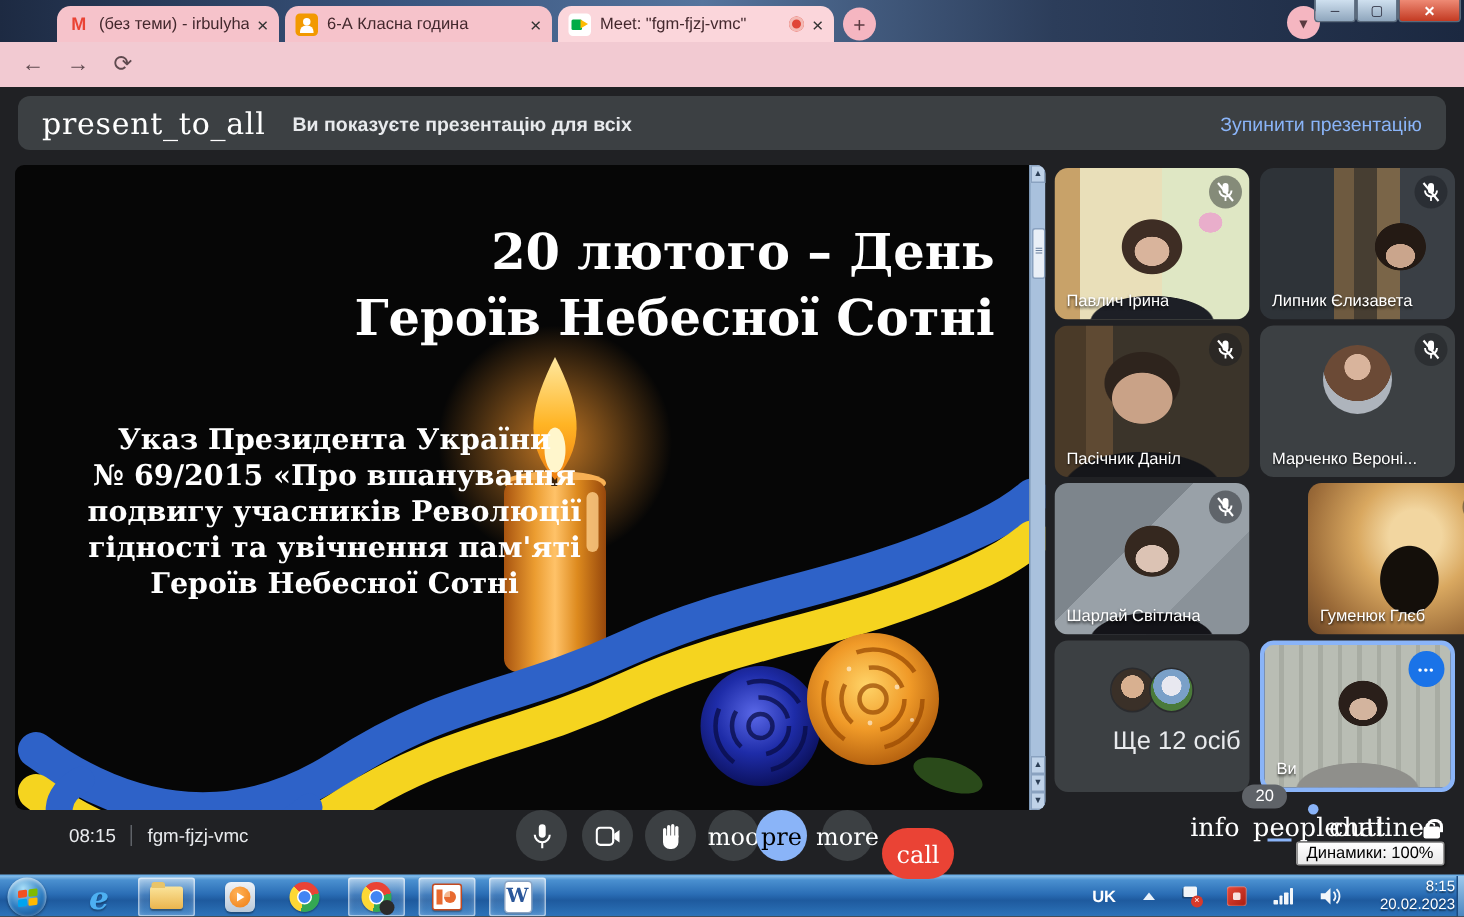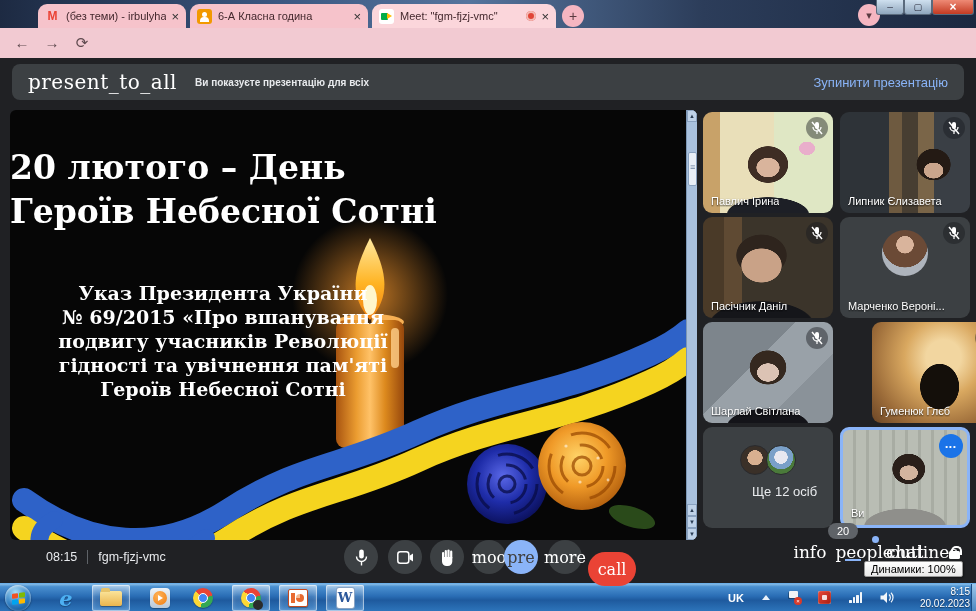--- a/index.html
+++ b/index.html
@@ -62,26 +62,26 @@
   .tb-panel{width:14px;height:12px;border:2px solid #3a3a3e;border-radius:2px;margin-top:3px;}
   .tb-panel::after{content:"";position:absolute;right:1px;top:1px;width:4px;height:8px;background:#3a3a3e;}
   .tb-avatar{width:19px;height:19px;border-radius:50%;background:radial-gradient(circle at 40% 32%,#8fd0a8,#3a7a58 55%,#1d3a2c);}
   .tb-dots::before{content:"⋮";font-size:15px;font-weight:700;position:absolute;left:6px;top:1px;}
 
   
   .meet{position:absolute;top:58px;left:0;right:0;bottom:28px;background:#202124;}
   .banner{position:absolute;left:12px;right:12px;top:6px;height:36px;background:#3c4043;border-radius:8px;
           display:flex;align-items:center;padding:0 16px;}
   .banner-icon{font:400 20px "DejaVu Serif",serif;color:#fff;letter-spacing:.5px;}
-  .banner-msg{margin-left:18px;font-size:10px;font-weight:700;color:#e8eaed;}
+  .banner-msg{margin-left:18px;font-size:13px;font-weight:700;color:#e8eaed;}
   .banner-stop{margin-left:auto;font-size:13px;color:#8ab4f8;}
 
   
   .slide{position:absolute;left:10px;top:52px;width:687px;height:430px;background:#060606;border-radius:6px;overflow:hidden;}
-  .slide-title{position:absolute;top:36px;left:0;right:34px;text-align:left;color:#fff;
+  .slide-title{position:absolute;top:36px;left:0;right:34px;text-align:right;color:#fff;
                font:700 33px "DejaVu Serif",serif;line-height:1.33;}
   .slide-body{position:absolute;top:172px;left:14px;width:398px;text-align:center;color:#fff;
               font:700 19px "DejaVu Serif",serif;line-height:1.26;}
   .slide-svg{position:absolute;inset:0;}
   .slide-scroll{position:absolute;right:0;top:0;width:11px;height:100%;background:#a9c1dd;border-left:1px solid #7d97b5;}
   .sc-btn{position:absolute;left:0;width:100%;height:12px;background:#bfd2e8;border:1px solid #8aa2c0;font-size:6px;color:#2c3e55;text-align:center;line-height:11px;}
   .sc-thumb{position:absolute;left:1px;top:42px;width:9px;height:34px;background:#e9eff7;border:1px solid #8aa2c0;border-radius:2px;}
   .sc-thumb::before{content:"≡";position:absolute;left:1px;top:9px;font-size:9px;color:#6c82a0;}
 
   
@@ -110,21 +110,21 @@
     background:radial-gradient(circle at 50% 32%,#d9b49c 0 22%,#6b4a36 23% 58%,#aeb4bc 59%);}
   .p-sharlai{background:
     radial-gradient(ellipse 18px 15px at 50% 50%,#dcc3b4 0 60%,transparent 62%),
     radial-gradient(ellipse 29px 27px at 50% 45%,#35281f 0 62%,transparent 64%),
     radial-gradient(ellipse 58px 26px at 50% 104%,#141419 0 70%,transparent 72%),
     linear-gradient(135deg,#7d858c 0 40%,#99a1a8 40% 70%,#8a9299 70%);}
   .p-humeniuk{background:
     radial-gradient(ellipse 30px 35px at 52% 64%,#140f0a 0 64%,transparent 66%),
     radial-gradient(circle at 55% 35%,#f2d6a0 0 18%,#d9a860 40%,#9a6a38 75%,#6a4526);}
   .t-more{background:#3c4043;}
-  .more-label{position:absolute;left:0;right:0;top:57px;text-align:center;color:#e8eaed;font-size:13px;padding-left:33px;}
+  .more-label{position:absolute;left:0;right:0;top:57px;text-align:center;color:#e8eaed;font-size:17px;padding-left:33px;}
   .mavs{position:absolute;left:50%;top:18px;transform:translateX(-50%);display:flex;}
   .mav{width:30px;height:30px;border-radius:50%;border:1px solid #2a2b2e;}
   .mav-1{background:radial-gradient(circle at 50% 42%,#d8b090 0 35%,#3a3028 36% 70%,#23201c);}
   .mav-2{margin-left:-4px;background:radial-gradient(circle at 50% 40%,#e8e8f0 0 30%,#7aa0c8 31% 55%,#4a7a3a 56%);}
   .t-you{border:3px solid #8ab4f8;background:
     radial-gradient(ellipse 15px 12px at 53% 45%,#d3b49e 0 60%,transparent 62%),
     radial-gradient(ellipse 26px 24px at 53% 41%,#2a1f1a 0 62%,transparent 64%),
     radial-gradient(ellipse 56px 25px at 50% 102%,#8f8f8b 0 72%,transparent 74%),
     repeating-linear-gradient(90deg,#b9bdb4 0 10px,#a8aca3 10px 13px);}
   .dots-btn{position:absolute;top:4px;right:4px;width:24px;height:24px;border-radius:50%;background:#1a73e8;color:#fff;
@@ -135,21 +135,21 @@
   .count-badge{position:absolute;left:828px;top:465px;background:#5f6368;color:#fff;font-size:11px;
                padding:2px 9px;border-radius:10px;}
   .page-dot{position:absolute;left:872px;top:478px;width:7px;height:7px;border-radius:50%;background:#8ab4f8;}
 
   
   .bar-left{position:absolute;left:46px;top:492px;display:flex;align-items:center;gap:10px;color:#e8eaed;font-size:12.5px;}
   .bar-divider{width:1px;height:14px;background:#5f6368;}
   .ctl{position:absolute;top:482px;width:34px;height:34px;border-radius:50%;background:#3c4043;
        display:flex;align-items:center;justify-content:center;color:#fff;}
   .ctl-label{font:400 16px "DejaVu Serif",serif;white-space:nowrap;}
-  .ctl-pre{background:#8ab4f8;color:#404040;z-index:3;}
+  .ctl-pre{background:#8ab4f8;color:#000000;z-index:3;}
   .ctl-call{width:48px;border-radius:17px;background:#ea4335;z-index:2;margin-top:12px;}
   .bar-right{position:absolute;right:16px;top:484px;display:flex;align-items:baseline;color:#fff;
              font:400 17px "DejaVu Serif",serif;}
   .lbl-people{margin-left:9px;}
   .lbl-chat{margin-left:-7px;}
   .lbl-outlines{margin-left:-34px;}
   .lock-white{margin-left:-9px;align-self:center;position:relative;width:11px;height:13px;}
   .lock-white::before{content:"";position:absolute;left:0;bottom:0;width:11px;height:8px;background:#fff;border-radius:1.5px;}
   .lock-white::after{content:"";position:absolute;left:2px;top:0;width:7px;height:7px;border:2px solid #fff;border-bottom:none;border-radius:5px 5px 0 0;}
   .chat-underline{position:absolute;left:845px;top:501px;width:16px;height:2px;background:#8ab4f8;}

